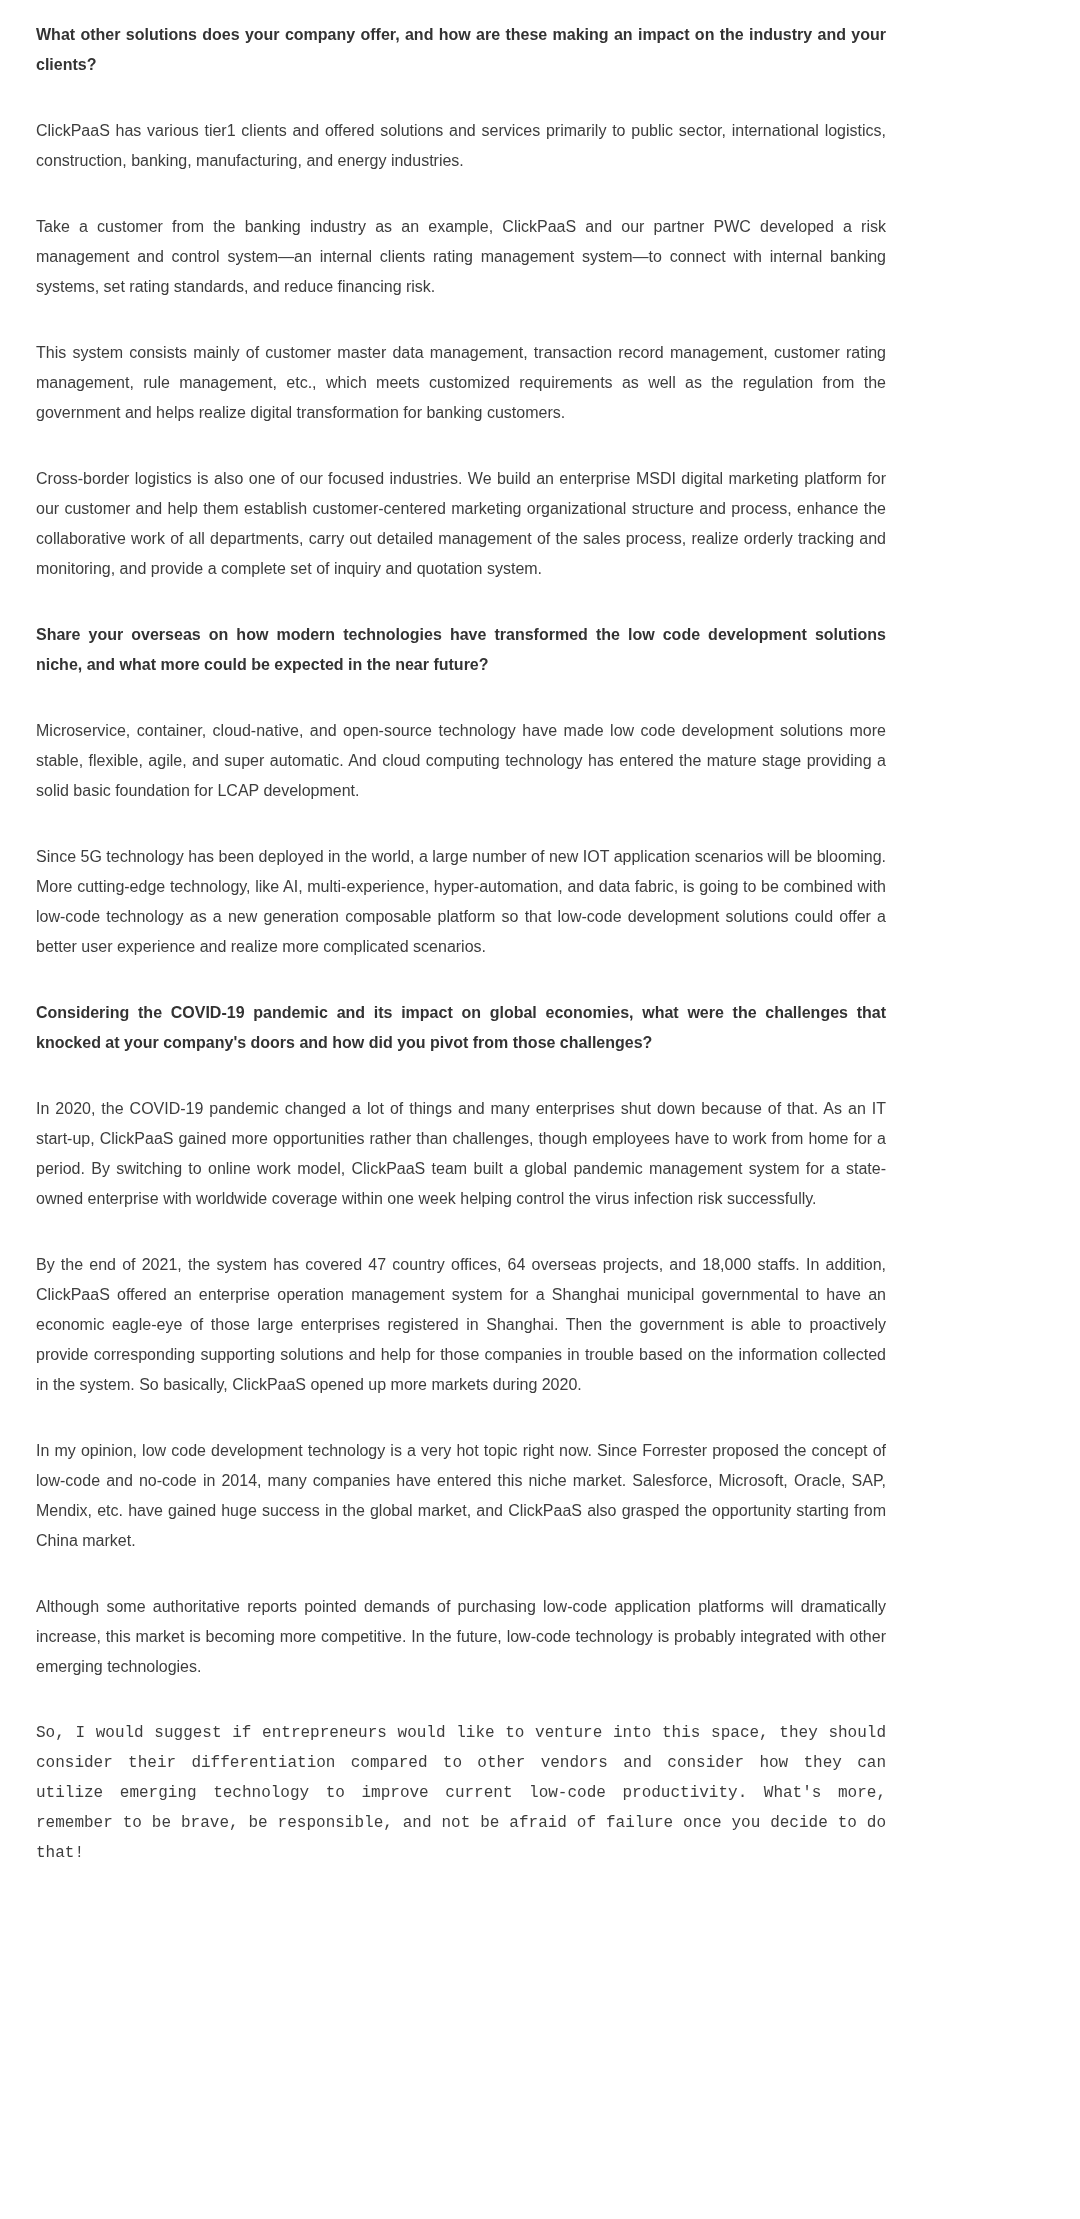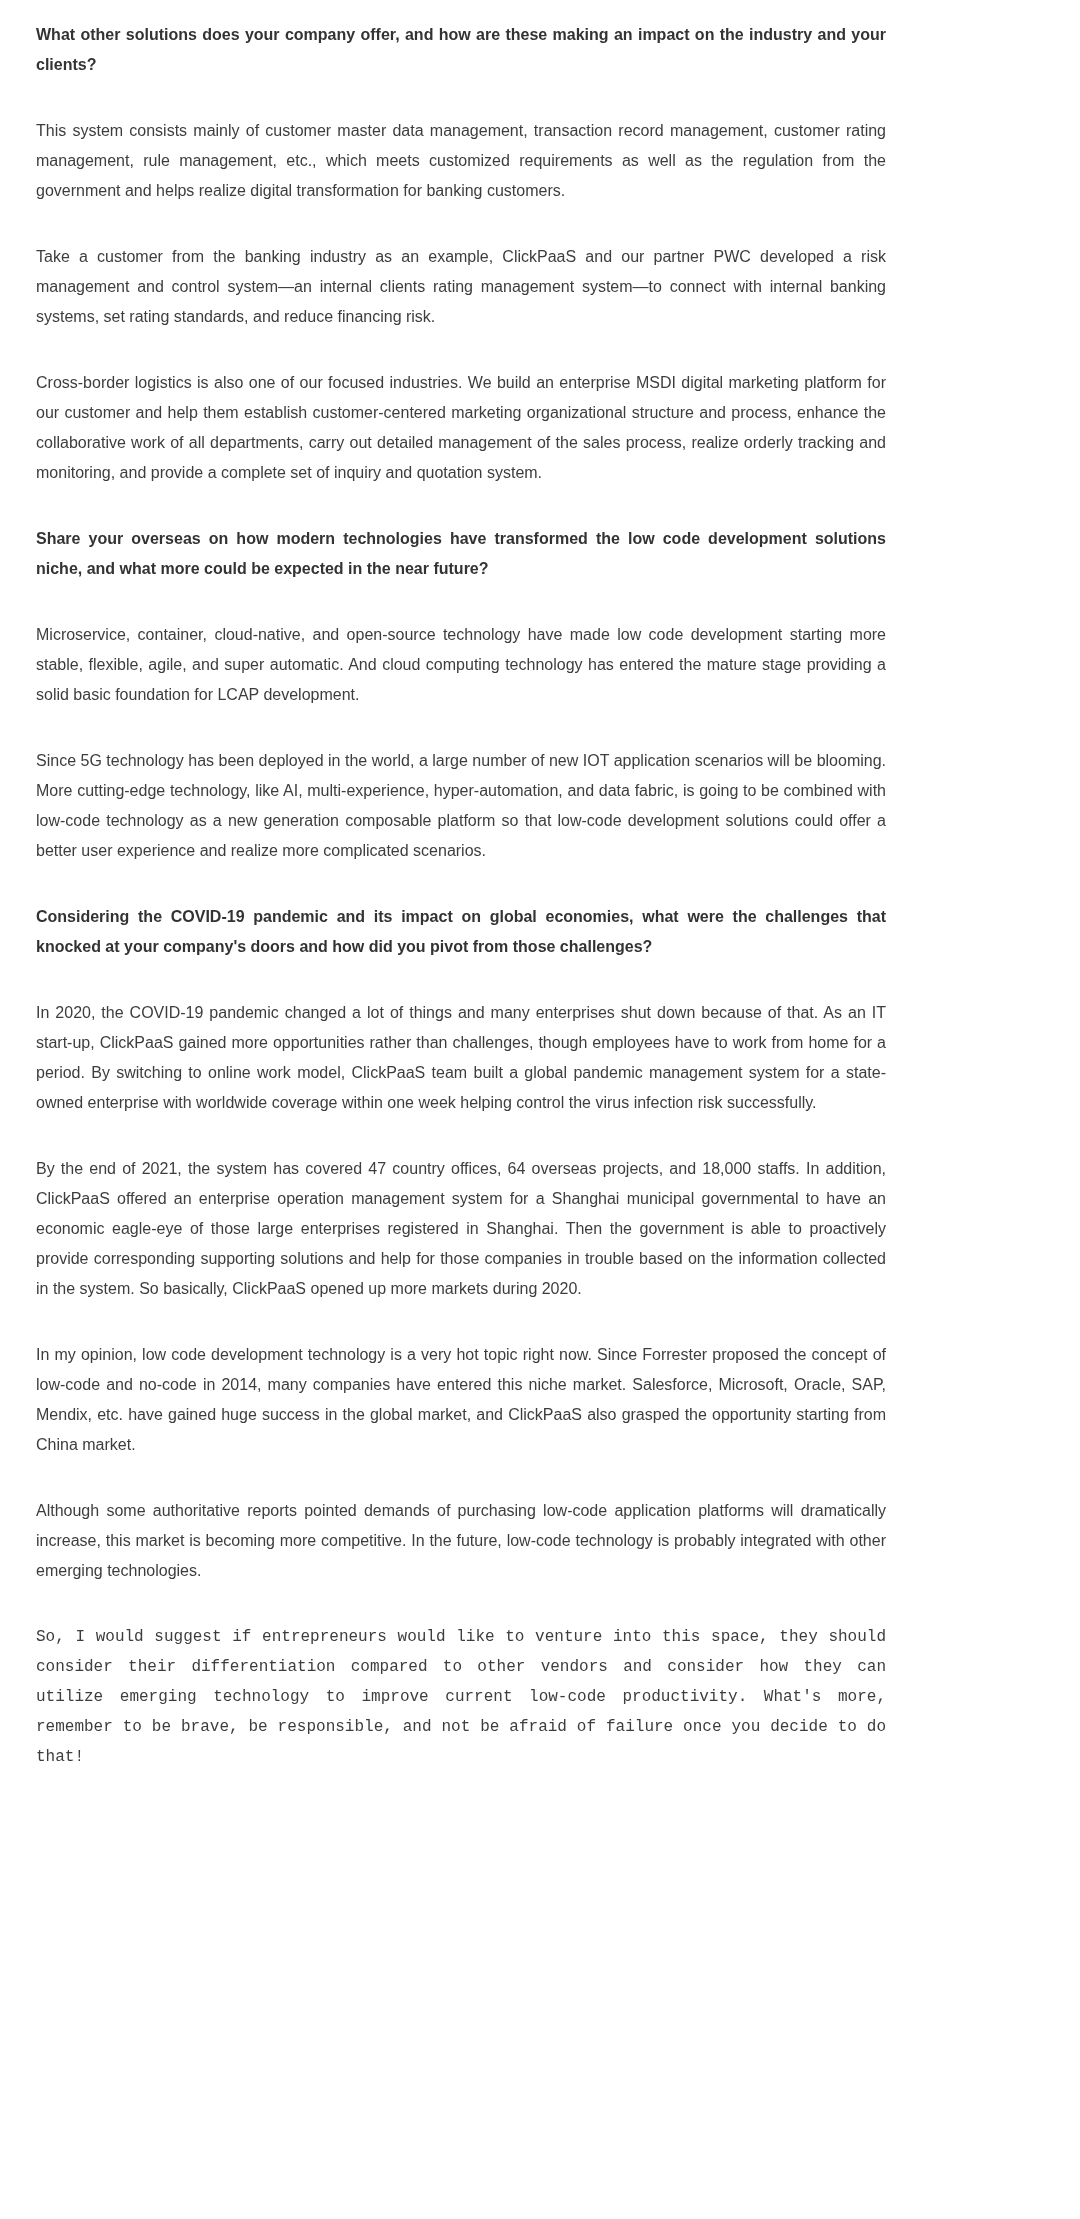--- a/index.html
+++ b/index.html
@@ -31,25 +31,26 @@
     font-weight: bold;
     color: #333333;
   }
 </style>
 </head>
 <body>
 
 <div class="page">
   <main class="article">
     <p class="question">What other solutions does your company offer, and how are these making an impact on the industry and your clients?</p>
+    <p class="answer">ClickPaaS has various tier1 clients and offered solutions and services primarily to public sector, international logistics, construction, banking, manufacturing, and energy industries.</p>
+    <p class="answer">Take a customer from the banking industry as an example, ClickPaaS and our partner PWC developed a risk management and control system—an internal clients rating management system—to connect with internal banking systems, set rating standards, and reduce financing risk.</p>
     <p class="answer">This system consists mainly of customer master data management, transaction record management, customer rating management, rule management, etc., which meets customized requirements as well as the regulation from the government and helps realize digital transformation for banking customers.</p>
-    <p class="answer">Take a customer from the banking industry as an example, ClickPaaS and our partner PWC developed a risk management and control system—an internal clients rating management system—to connect with internal banking systems, set rating standards, and reduce financing risk.</p>
     <p class="answer">Cross-border logistics is also one of our focused industries. We build an enterprise MSDI digital marketing platform for our customer and help them establish customer-centered marketing organizational structure and process, enhance the collaborative work of all departments, carry out detailed management of the sales process, realize orderly tracking and monitoring, and provide a complete set of inquiry and quotation system.</p>
     <p class="question">Share your overseas on how modern technologies have transformed the low code development solutions niche, and what more could be expected in the near future?</p>
-    <p class="answer">Microservice, container, cloud-native, and open-source technology have made low code development starting more stable, flexible, agile, and super automatic. And cloud computing technology has entered the mature stage providing a solid basic foundation for LCAP development.</p>
+    <p class="answer">Microservice, container, cloud-native, and open-source technology have made low code development solutions more stable, flexible, agile, and super automatic. And cloud computing technology has entered the mature stage providing a solid basic foundation for LCAP development.</p>
     <p class="answer">Since 5G technology has been deployed in the world, a large number of new IOT application scenarios will be blooming. More cutting-edge technology, like AI, multi-experience, hyper-automation, and data fabric, is going to be combined with low-code technology as a new generation composable platform so that low-code development solutions could offer a better user experience and realize more complicated scenarios.</p>
     <p class="question">Considering the COVID-19 pandemic and its impact on global economies, what were the challenges that knocked at your company's doors and how did you pivot from those challenges?</p>
     <p class="answer">In 2020, the COVID-19 pandemic changed a lot of things and many enterprises shut down because of that. As an IT start-up, ClickPaaS gained more opportunities rather than challenges, though employees have to work from home for a period. By switching to online work model, ClickPaaS team built a global pandemic management system for a state-owned enterprise with worldwide coverage within one week helping control the virus infection risk successfully.</p>
     <p class="answer">By the end of 2021, the system has covered 47 country offices, 64 overseas projects, and 18,000 staffs. In addition, ClickPaaS offered an enterprise operation management system for a Shanghai municipal governmental to have an economic eagle-eye of those large enterprises registered in Shanghai. Then the government is able to proactively provide corresponding supporting solutions and help for those companies in trouble based on the information collected in the system. So basically, ClickPaaS opened up more markets during 2020.</p>
     <p class="answer">In my opinion, low code development technology is a very hot topic right now. Since Forrester proposed the concept of low-code and no-code in 2014, many companies have entered this niche market. Salesforce, Microsoft, Oracle, SAP, Mendix, etc. have gained huge success in the global market, and ClickPaaS also grasped the opportunity starting from China market.</p>
     <p class="answer">Although some authoritative reports pointed demands of purchasing low-code application platforms will dramatically increase, this market is becoming more competitive. In the future, low-code technology is probably integrated with other emerging technologies.</p>
     <p class="answer">So, I would suggest if entrepreneurs would like to venture into this space, they should consider their differentiation compared to other vendors and consider how they can utilize emerging technology to improve current low-code productivity. What's more, remember to be brave, be responsible, and not be afraid of failure once you decide to do that!</p>
   </main>
 </div>
 

